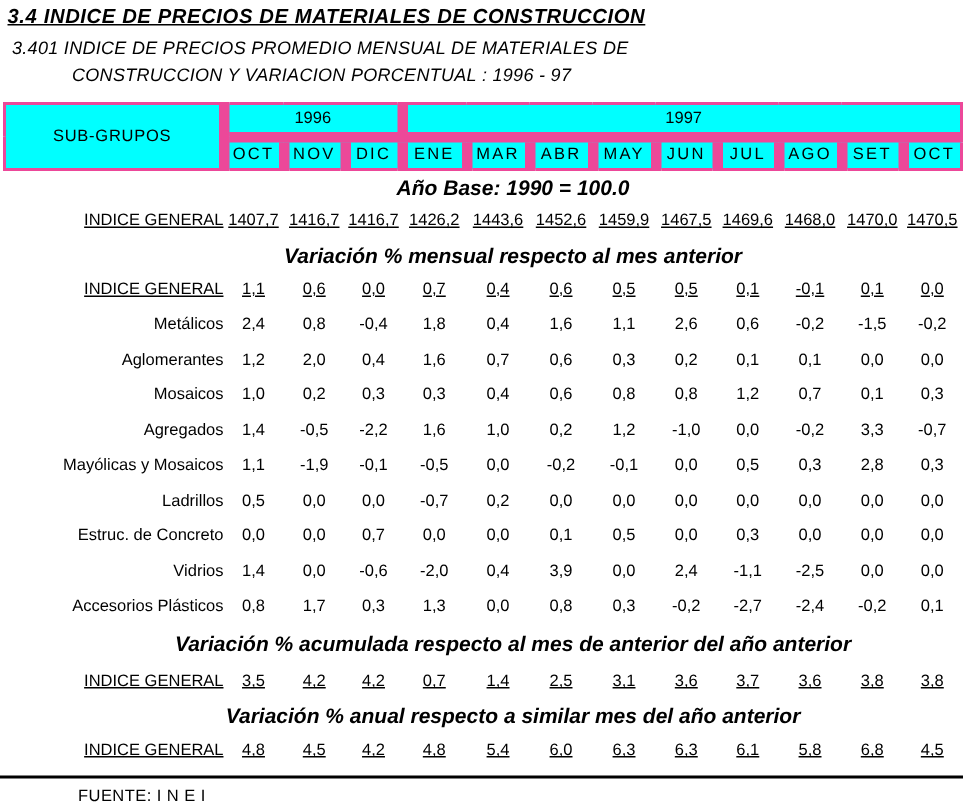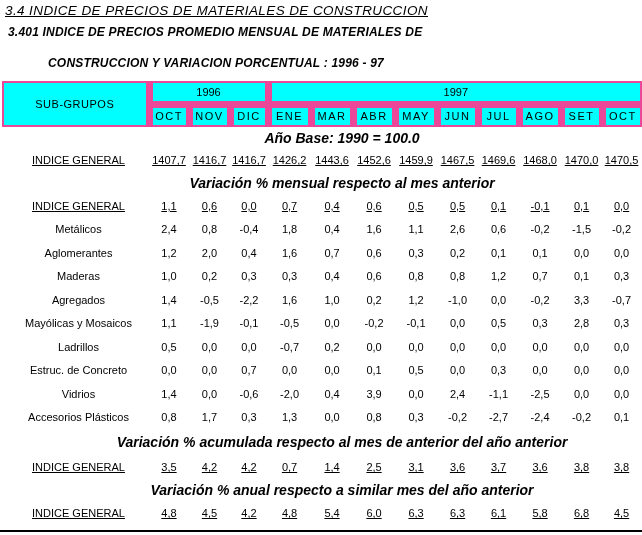--- a/index.html
+++ b/index.html
@@ -2,41 +2,41 @@
 <html><head>
 <meta charset="utf-8">
 <style>
   * { box-sizing: border-box; }
   html, body { margin:0; padding:0; }
   body {
     width:642px; height:535px; background:#ffffff; color:#000;
     font-family:"Liberation Sans","DejaVu Sans",sans-serif; overflow:hidden;
   }
   .title {
-    font-style:italic; font-weight:400; font-size:13.5px; line-height:16px;
+    font-style:italic; font-weight:700; font-size:13.5px; line-height:16px;
     margin:3px 0 0 5px; text-decoration:underline; letter-spacing:0.4px; white-space:nowrap;
   }
   .subtitle {
-    font-style:italic; font-weight:bold; font-size:12px; line-height:15px;
+    font-style:italic; font-weight:normal; font-size:12px; line-height:15px;
     margin:6px 0 0 8px; letter-spacing:0.2px; white-space:nowrap;
   }
-  .subtitle.second { margin:16px 0 0 48px; }
+  .subtitle.second { margin:3px 0 0 48px; }
   table.grid { border-collapse:collapse; table-layout:fixed; margin:10px 0 0 2px; width:638px; }
   th.hdr {
     background:#00FFFF; border:7px solid #ec4899; font-size:11px; font-weight:normal;
     text-align:center; height:22px; padding:0;
   }
   th.corner { border-left-width:2px; border-top-width:2px; border-bottom-width:2px;
     vertical-align:bottom; padding-bottom:15px; letter-spacing:0.5px; }
   th.yr { border-top-width:2px; }
   th.sep { border-left-width:2px; }
   th.rend { border-right-width:2px;margin-left:44px; }
   th.mon { border-bottom-width:2px; letter-spacing:1.5px; }
   td { font-size:11px; padding:0; border:none; }
-  td.lbl { text-align:center; padding-left:5px; white-space:nowrap; }
+  td.lbl { text-align:right; padding-left:5px; white-space:nowrap; }
   td.n { text-align:center; white-space:nowrap; }
   tr.h22 { height:22px; } tr.h24 { height:24px; } tr.h26 { height:26px; }
   tr.dr { height:23.5px; }
   td.cap { text-align:center; font-style:italic; font-weight:bold; font-size:14px; padding-left:40px; }
   .u { text-decoration:underline; }
   .footline { border-top:2px solid #000; margin-top:5px; width:642px; height:0; }
   .source { font-size:11px; margin:6px 0 0 4px; letter-spacing:0.3px;padding-left:48px; }
 </style>
 </head>
 <body>
@@ -149,21 +149,21 @@
     <td class="n">0,6</td>
     <td class="n">0,3</td>
     <td class="n">0,2</td>
     <td class="n">0,1</td>
     <td class="n">0,1</td>
     <td class="n">0,0</td>
     <td class="n">0,0</td>
   </tr>
 
   <tr class="dr">
-    <td class="lbl">Maderas</td>
+    <td class="lbl">Mosaicos</td>
     <td class="n">1,0</td>
     <td class="n">0,2</td>
     <td class="n">0,3</td>
     <td class="n">0,3</td>
     <td class="n">0,4</td>
     <td class="n">0,6</td>
     <td class="n">0,8</td>
     <td class="n">0,8</td>
     <td class="n">1,2</td>
     <td class="n">0,7</td>

